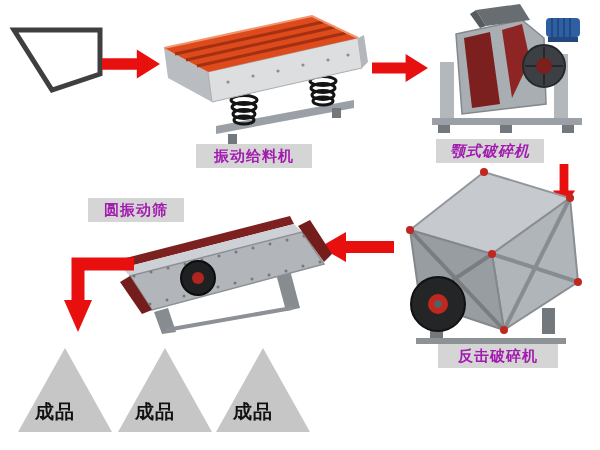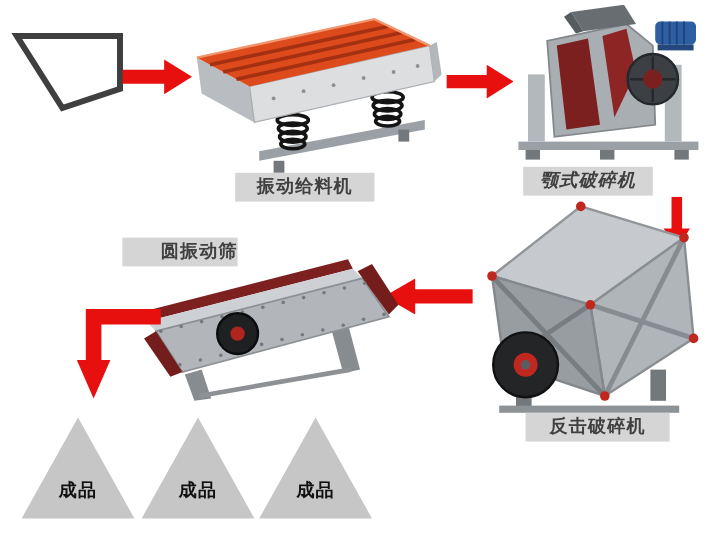--- a/index.html
+++ b/index.html
@@ -1,31 +1,31 @@
 <!DOCTYPE html>
 <html><head>
 <meta charset="utf-8">
 <style>
   * { margin:0; padding:0; box-sizing:border-box; }
   html,body { background:#ffffff; }
   body { font-family:"Liberation Sans","DejaVu Sans",sans-serif; }
   .canvas { position:relative; width:600px; height:450px; background:#ffffff; overflow:hidden; }
   .abs { position:absolute; }
   .node-label {
-    position:absolute; background:#d5d5d5; color:#404040;
+    position:absolute; background:#d5d5d5; color:#a21caf;
     font-weight:700; font-size:15px; line-height:24px; height:24px;
     text-align:center; letter-spacing:1px;
   }
   .silo-label {
     position:absolute; color:#111; font-weight:700; font-size:16px;
     letter-spacing:2px; text-align:center;
   }
   .tri-label {
-    position:absolute; color:#111; font-weight:700; font-size:15px;
-    letter-spacing:1px; text-align:center; width:60px;
+    position:absolute; color:#111; font-weight:700; font-size:19px;
+    letter-spacing:1px; text-align:left; width:60px;
   }
   .page-title {
     position:absolute; color:#0d0d0d; font-weight:700; font-size:31px;
     letter-spacing:4px; white-space:nowrap;
   }
   .arrow-fill { fill:#e8100e; }
   .arrow-stroke { stroke:#e8100e; }
   svg { display:block; }
 </style>
 </head>
@@ -174,21 +174,21 @@
         <circle cx="117" cy="71" r="1.5"></circle>
       <circle cx="134" cy="67" r="1.5"></circle>
         <circle cx="151" cy="63" r="1.5"></circle>
         <circle cx="168" cy="59" r="1.5"></circle>
       <circle cx="185" cy="54" r="1.5"></circle>
         <circle cx="202" cy="50" r="1.5"></circle>
     </g>
     <circle cx="80" cy="66" r="17" fill="#1e2022" stroke="#0b0c0d" stroke-width="2"></circle>
     <circle cx="80" cy="66" r="6" fill="#b0261e"></circle>
   </svg>
-  <div class="node-label" style="left:102px; top:198px; width:96px;text-align:right;">圆振动筛</div>
+  <div class="node-label" style="left:88px; top:198px; width:96px;">圆振动筛</div>
 
   <svg class="abs" style="left:64px; top:252px;" width="72" height="84" viewBox="0 0 72 84">
     <path class="arrow-stroke" d="M70,12 L14,12 L14,50" fill="none" stroke-width="13"></path>
     <polygon class="arrow-fill" points="0,48 28,48 14,80"></polygon>
   </svg>
 
   <svg class="abs" style="left:18px; top:348px;" width="95" height="85" viewBox="0 0 95 85">
     <polygon points="47,0 94,84 0,84" fill="#c6c6c6"></polygon>
   </svg>
   <div class="tri-label" style="left:35px; top:399px;">成品</div>

